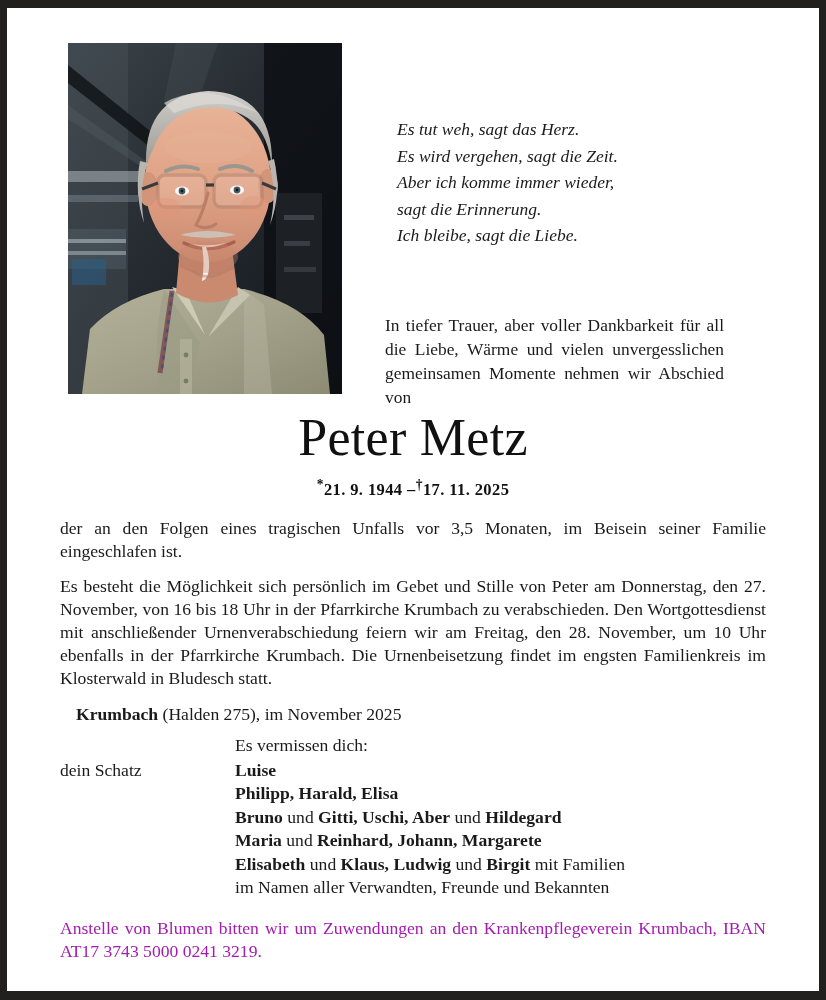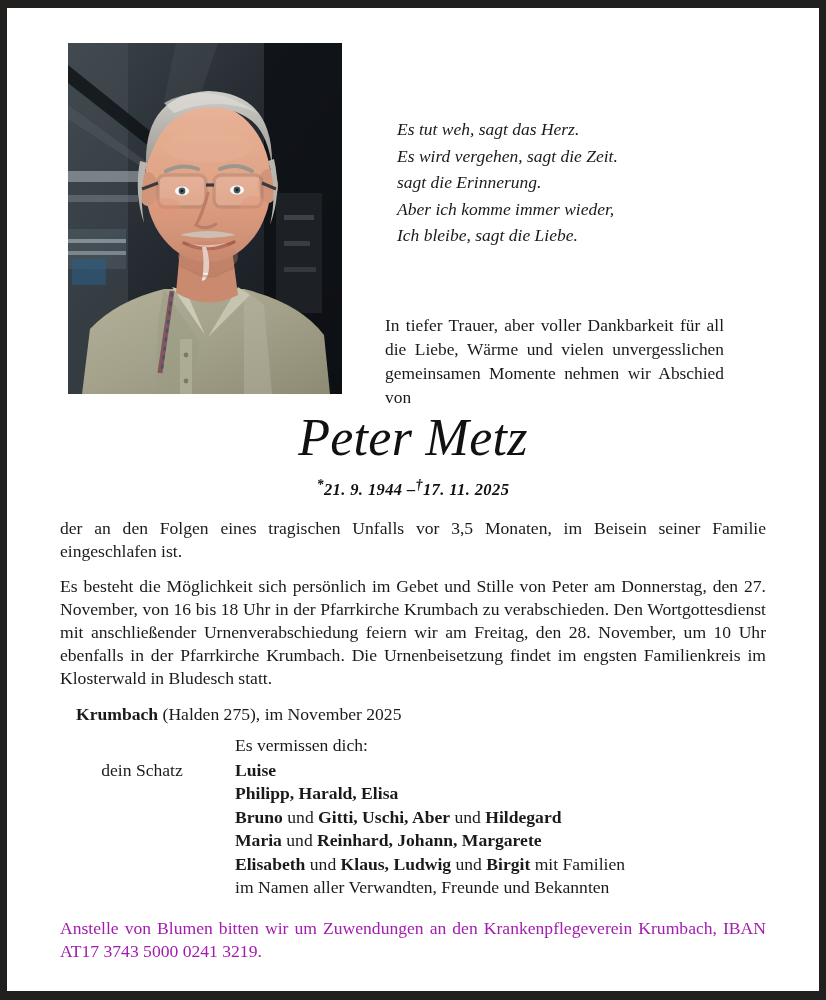--- a/index.html
+++ b/index.html
@@ -71,21 +71,20 @@
     line-height: 1.37;
     text-align: justify;
     text-align-last: left;
     color: #1a1a1a;
   }
 
   
   .name-block {
     text-align: center;
     margin-top: 14px;
-    font-style: italic;
   }
   .deceased-name {
     font-size: 52px;
     line-height: 1;
     letter-spacing: 0.3px;
     color: #111111;
   }
   .life-dates {
     margin-top: 13px;
     font-size: 16.5px;
@@ -127,21 +126,21 @@
   .missing-you {
     margin-left: 175px;
     margin-bottom: 2px;
   }
   .survivor-row {
     display: flex;
     align-items: baseline;
   }
   .survivor-row .relation {
     width: 175px;
-    text-align: center;
+    text-align: left;
     padding-right: 11px;
     box-sizing: border-box;
   }
   .survivor-row .names { font-weight: bold; }
   .survivor-row .names .conj { font-weight: normal; }
 
   .closing {
     margin-top: 18px;
     font-size: 17.6px;
     line-height: 1.30;
@@ -257,22 +256,22 @@
           <path d="M120 226 Q140 244 162 226 Q142 238 120 226 Z" fill="#b07a62" opacity="0.5"></path>
 
           <ellipse cx="98" cy="166" rx="15" ry="11" fill="#e09478" opacity="0.4"></ellipse>
           <ellipse cx="186" cy="164" rx="14" ry="11" fill="#e09478" opacity="0.35"></ellipse>
         </svg>
       </div>
 
       <div class="verse">
         <div>Es tut weh, sagt das Herz.</div>
         <div>Es wird vergehen, sagt die Zeit.</div>
+        <div>Aber ich komme immer wieder,</div>
         <div>sagt die Erinnerung.</div>
-        <div>Aber ich komme immer wieder,</div>
         <div>Ich bleibe, sagt die Liebe.</div>
       </div>
 
       <div class="intro">In tiefer Trauer, aber voller Dankbarkeit für all die Liebe, Wärme und vielen unvergesslichen gemeinsamen Momente nehmen wir Abschied von</div>
     </div>
 
     <div class="name-block">
       <div class="deceased-name">Peter Metz</div>
       <div class="life-dates">
         <sup>*</sup><span>21. 9. 1944</span>

